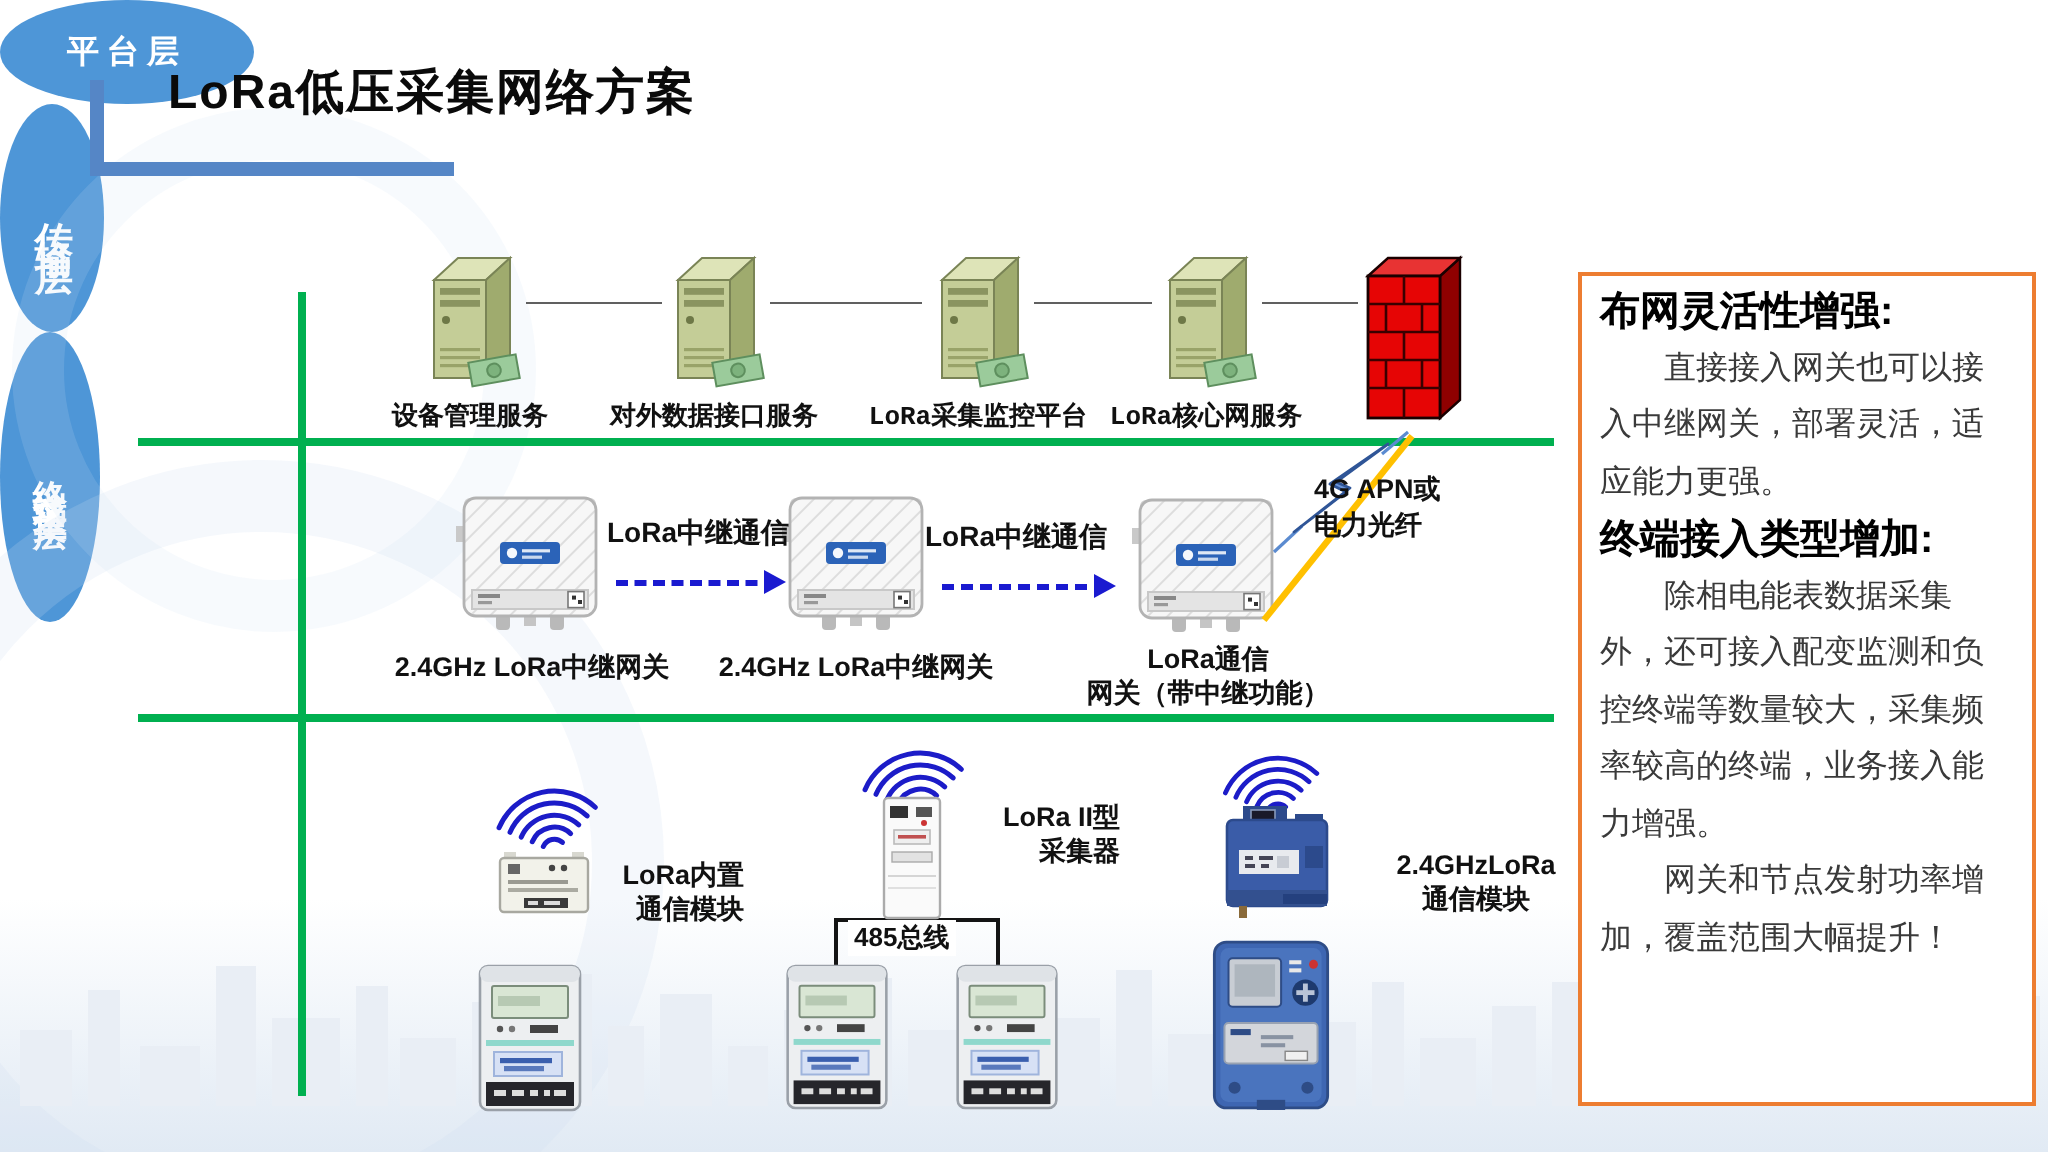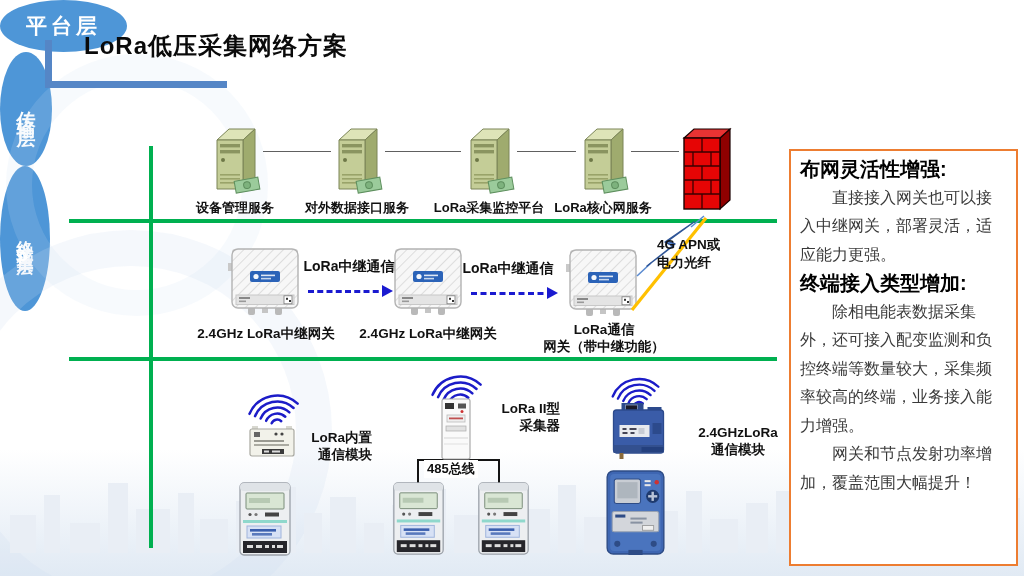--- a/index.html
+++ b/index.html
@@ -18,44 +18,44 @@
   .tbar-h{left:45px;top:81px;width:182px;height:7px;background:#5586C6;}
   .title{left:84px;top:30px;font-size:24px;font-weight:bold;color:#0a0a0a;letter-spacing:1px;}
   
   .gline{background:#00B050;}
   .line-v{left:149px;top:146px;width:4px;height:402px;}
   .line-h1{left:69px;top:219px;width:708px;height:4px;}
   .line-h2{left:69px;top:357px;width:708px;height:4px;}
   
   .lay{background:#4E96D7;border-radius:50%;color:#fff;font-weight:bold;
        display:flex;align-items:center;justify-content:center;z-index:3;}
-  .lay-p{left:19px;top:148px;width:127px;height:52px;font-size:21px;letter-spacing:4px;}
+  .lay-p{left:19px;top:148px;width:127px;height:52px;font-size:16px;letter-spacing:4px;}
   .lay-vert span{writing-mode:vertical-rl;text-orientation:upright;}
   .lay-t{left:53px;top:236px;width:52px;height:114px;font-size:19px;}
   .lay-t span{letter-spacing:9px;}
   .lay-c{left:56px;top:385px;width:50px;height:145px;font-size:17px;}
   .lay-c span{letter-spacing:5px;}
   
-  .node{position:absolute;display:flex;flex-direction:column;align-items:center;z-index:2;}
+  .node{position:absolute;display:flex;flex-direction:column;align-items:center;z-index:2;font-family:Liberation Mono, monospace;}
   .nlabel{font-size:13px;font-weight:bold;color:#111;white-space:nowrap;margin-top:3px;}
   .conn{position:absolute;height:0;border-top:1.5px solid #606060;z-index:1;}
   
   .gwlab{position:absolute;width:170px;text-align:center;font-size:13.5px;font-weight:bold;color:#111;line-height:16.5px;z-index:2;}
   .relay{position:absolute;width:116px;text-align:center;font-size:14px;font-weight:bold;color:#111;z-index:2;}
   .arrow{position:absolute;height:0;border-top:3px dashed #1A1AD0;z-index:2;}
   .arrow::after{content:"";position:absolute;right:-5px;top:-8px;width:0;height:0;
     border-left:11px solid #1A1AD0;border-top:6px solid transparent;border-bottom:6px solid transparent;}
   .uplink-label{position:absolute;left:657px;top:236px;width:110px;font-size:13.5px;font-weight:bold;color:#111;line-height:17.5px;z-index:3;}
   
   .tlabel{position:absolute;font-size:13.5px;font-weight:bold;color:#111;line-height:17px;z-index:2;}
   .bus-bracket{position:absolute;left:417px;top:459px;width:79px;height:22px;border:2px solid #141414;border-bottom:none;z-index:1;}
   .bus-label{position:absolute;left:424px;top:460px;background:#fff;font-size:13px;font-weight:bold;color:#111;padding:0 3px;z-index:2;}
   .wifi{transform:rotate(-12deg);}
   
-  .notes{position:absolute;left:789px;top:149px;width:229px;height:417px;box-sizing:border-box;
+  .notes{position:absolute;left:789px;top:136px;width:229px;height:417px;box-sizing:border-box;
     background:#fff;border:2px solid #ED7D31;padding:4px 9px 0 9px;z-index:4;}
   .note-h{font-size:20px;line-height:28.5px;font-weight:bold;color:#000;}
   .note-b{font-size:16px;line-height:28.5px;color:#3a3a3a;margin:0;text-indent:2em;}
   svg{display:block;}
 </style>
 </head>
 <body>
 
 <div class="slide">
 

